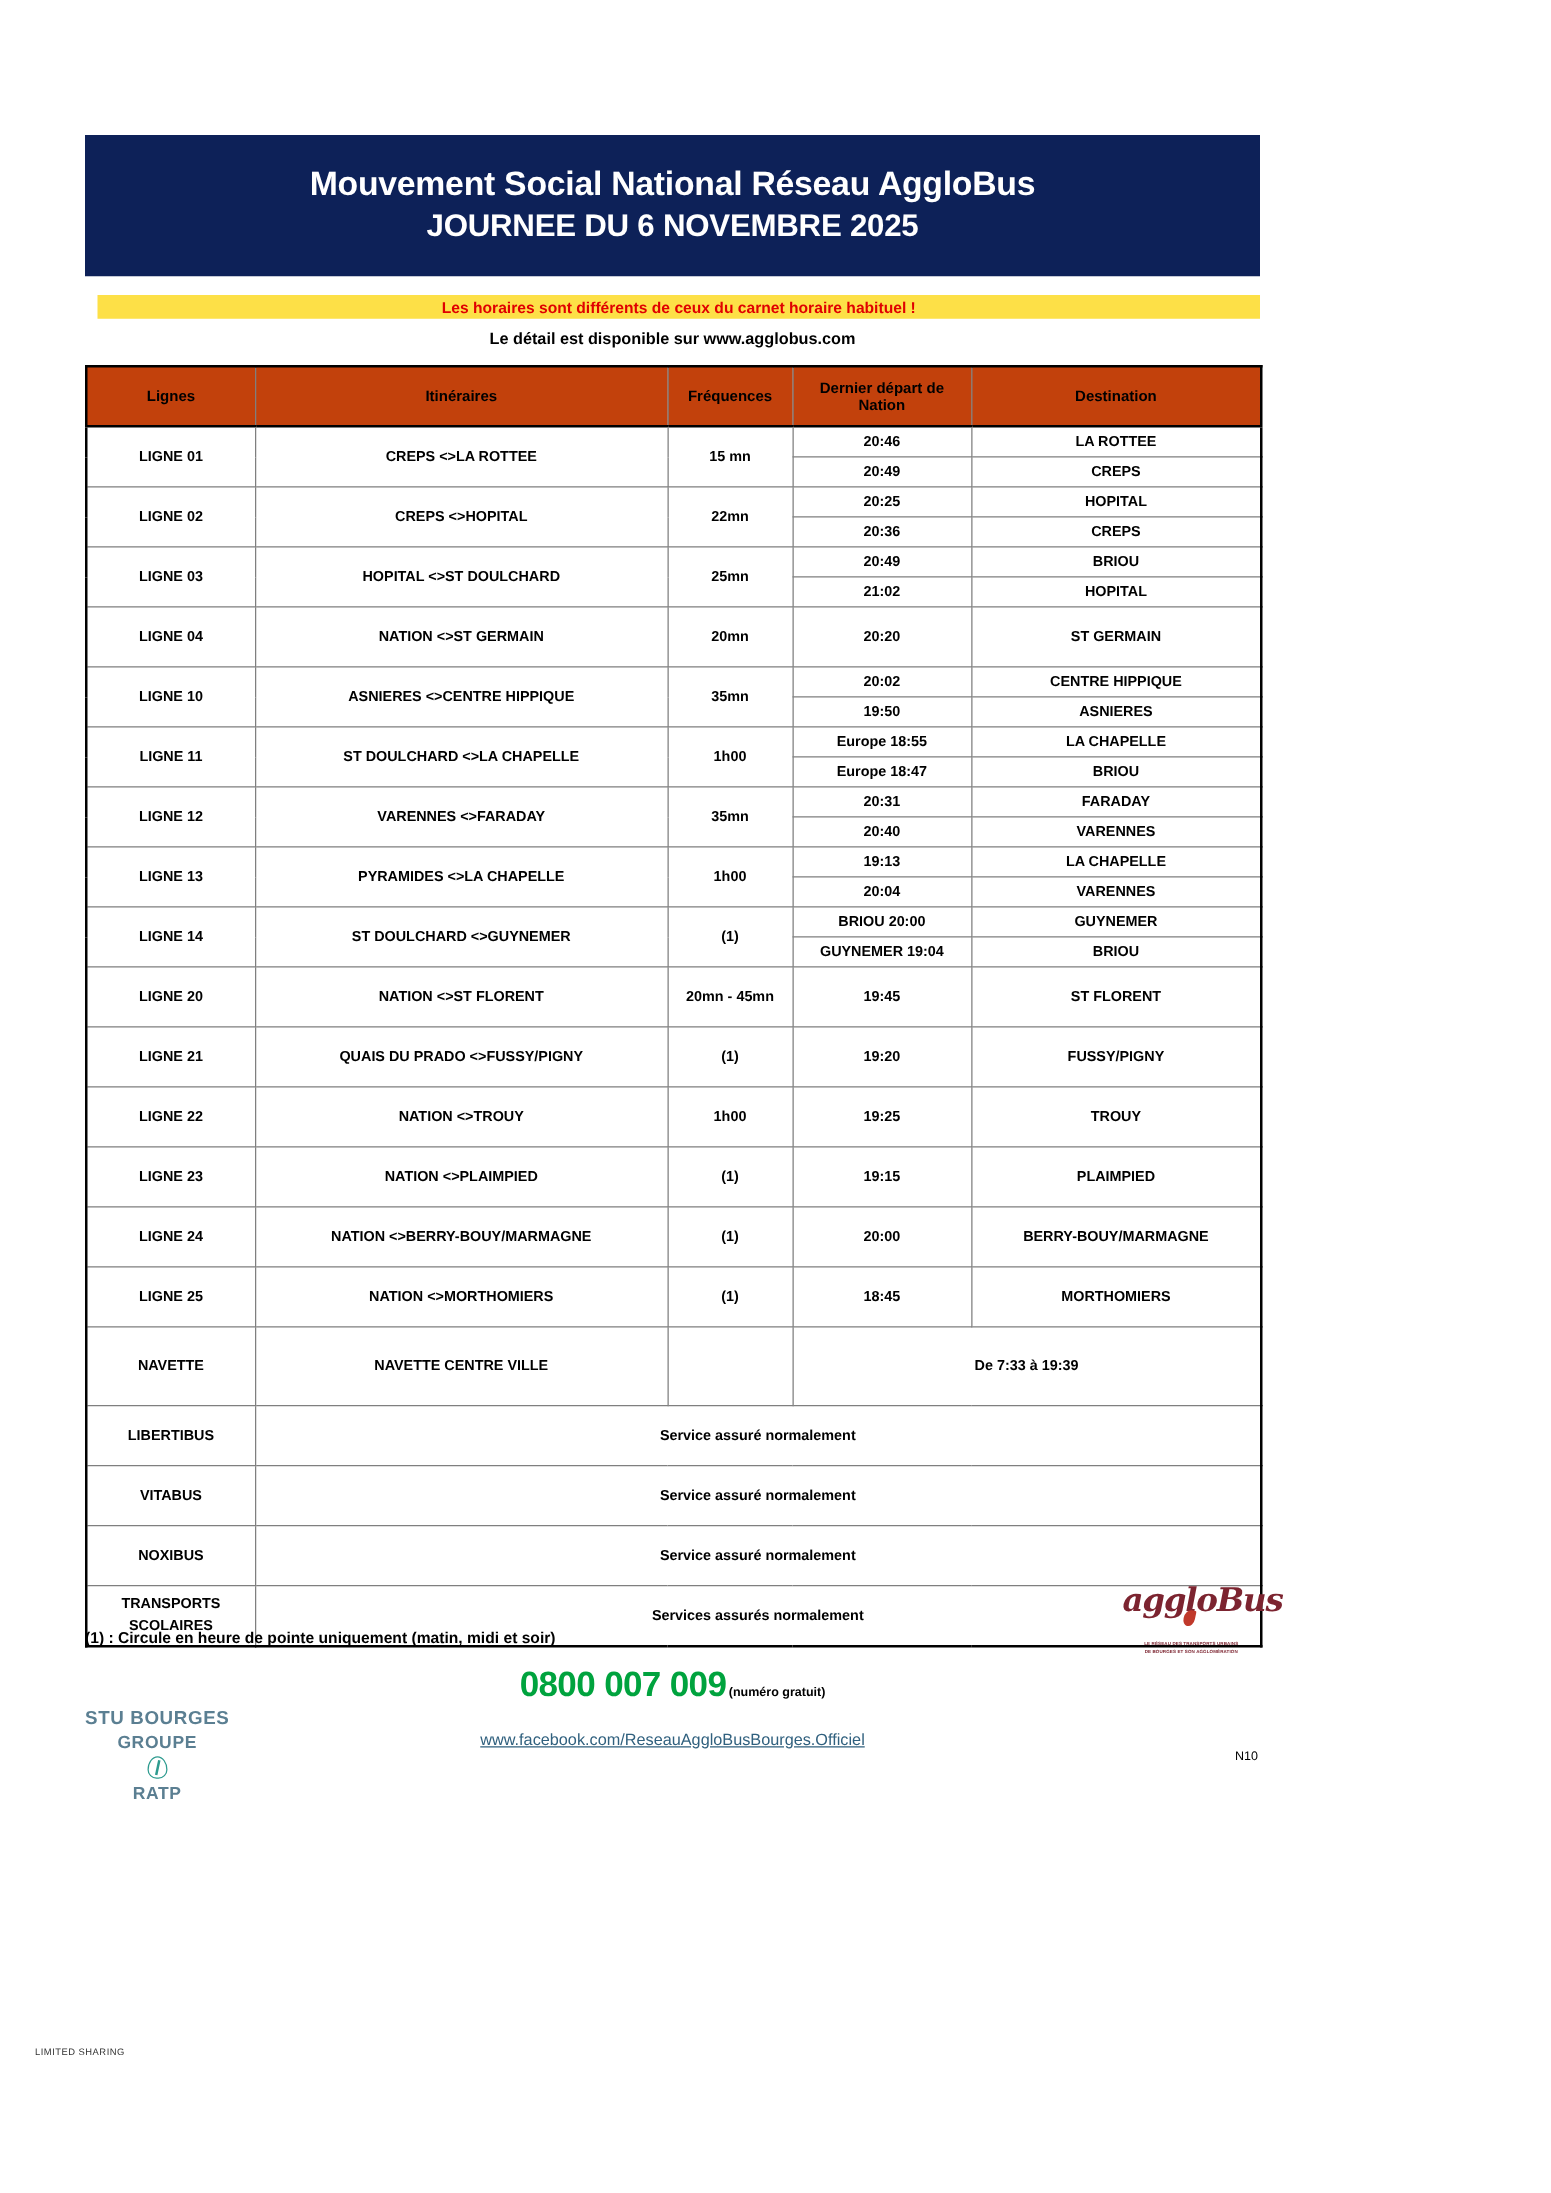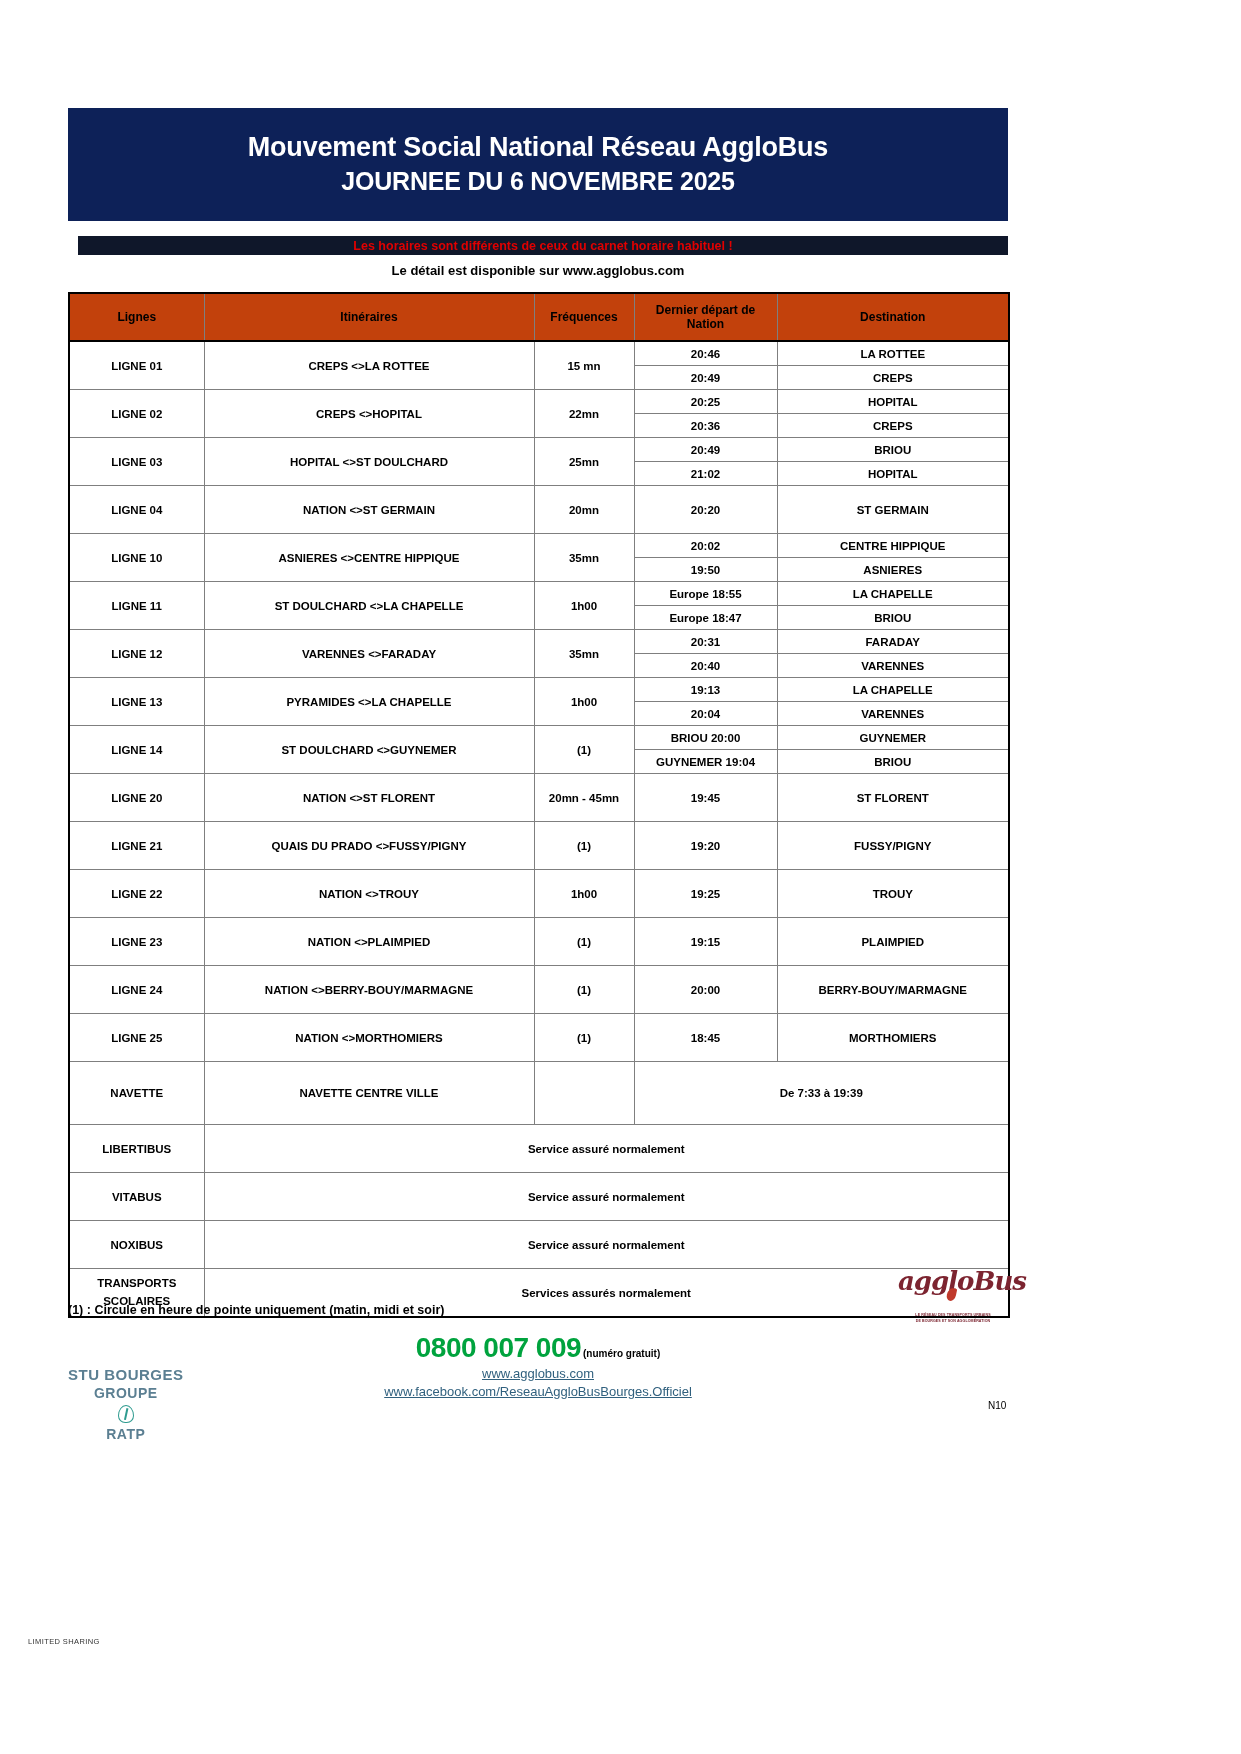--- a/index.html
+++ b/index.html
@@ -54,21 +54,21 @@
     white-space: nowrap;
   }
 
   
   .warning-strip {
     position: absolute;
     left: 78px;
     top: 236px;
     width: 930px;
     height: 19px;
-    background: #0f172a;
+    background: #fde047;
     display: flex;
     align-items: center;
     justify-content: center;
   }
   .warning-text {
     color: #e00000;
     font-size: 12.5px;
     font-weight: bold;
     white-space: nowrap;
   }
@@ -480,21 +480,20 @@
           </tr>
         </tbody>
     </table>
   </div>
 
   <div class="footnote">(1) : Circule en heure de pointe uniquement (matin, midi et soir)</div>
 
   <div class="phone">
     <span class="phone-num">0800 007 009</span><span class="phone-note">(numéro gratuit)</span>
   </div>
-  <a class="weblink w1">www.agglobus.com</a>
   <a class="weblink w2">www.facebook.com/ReseauAggloBusBourges.Officiel</a>
 
   <div class="stu-logo">
     <div class="stu-line1">STU BOURGES</div>
     <div class="stu-line2">
       <span>GROUPE</span>
       <span class="ratp-mark"></span>
       <span>RATP</span>
     </div>
   </div>

